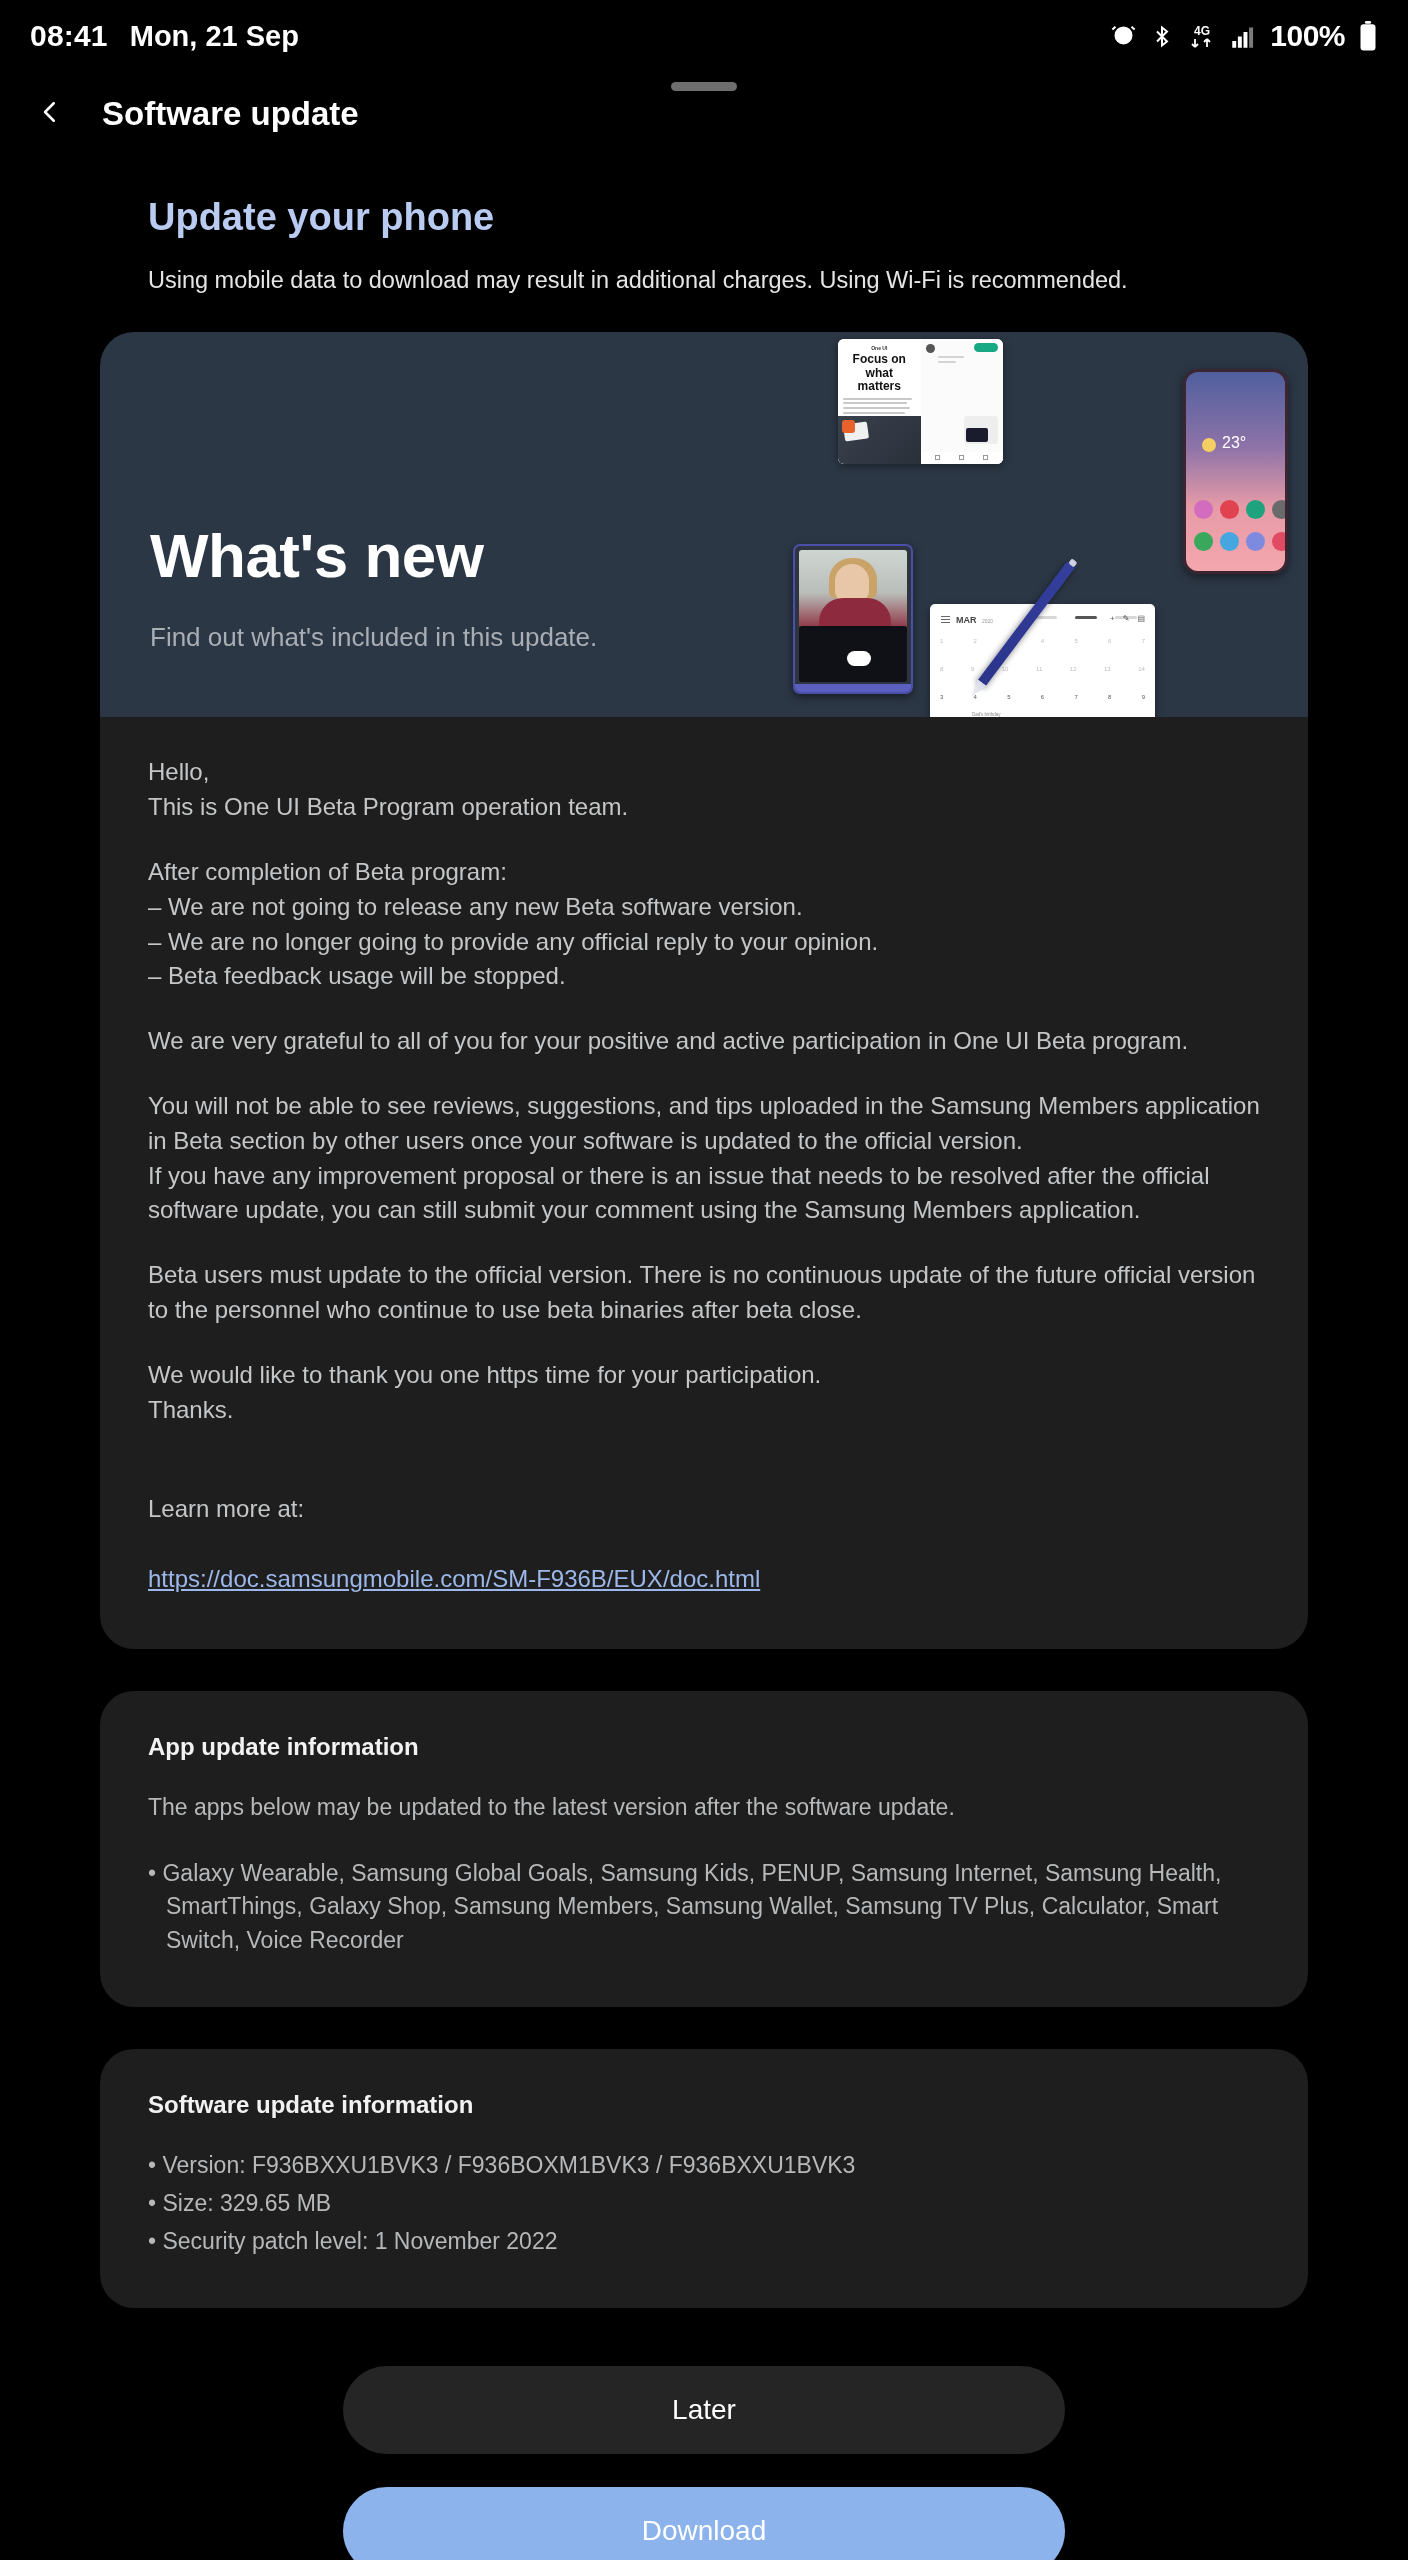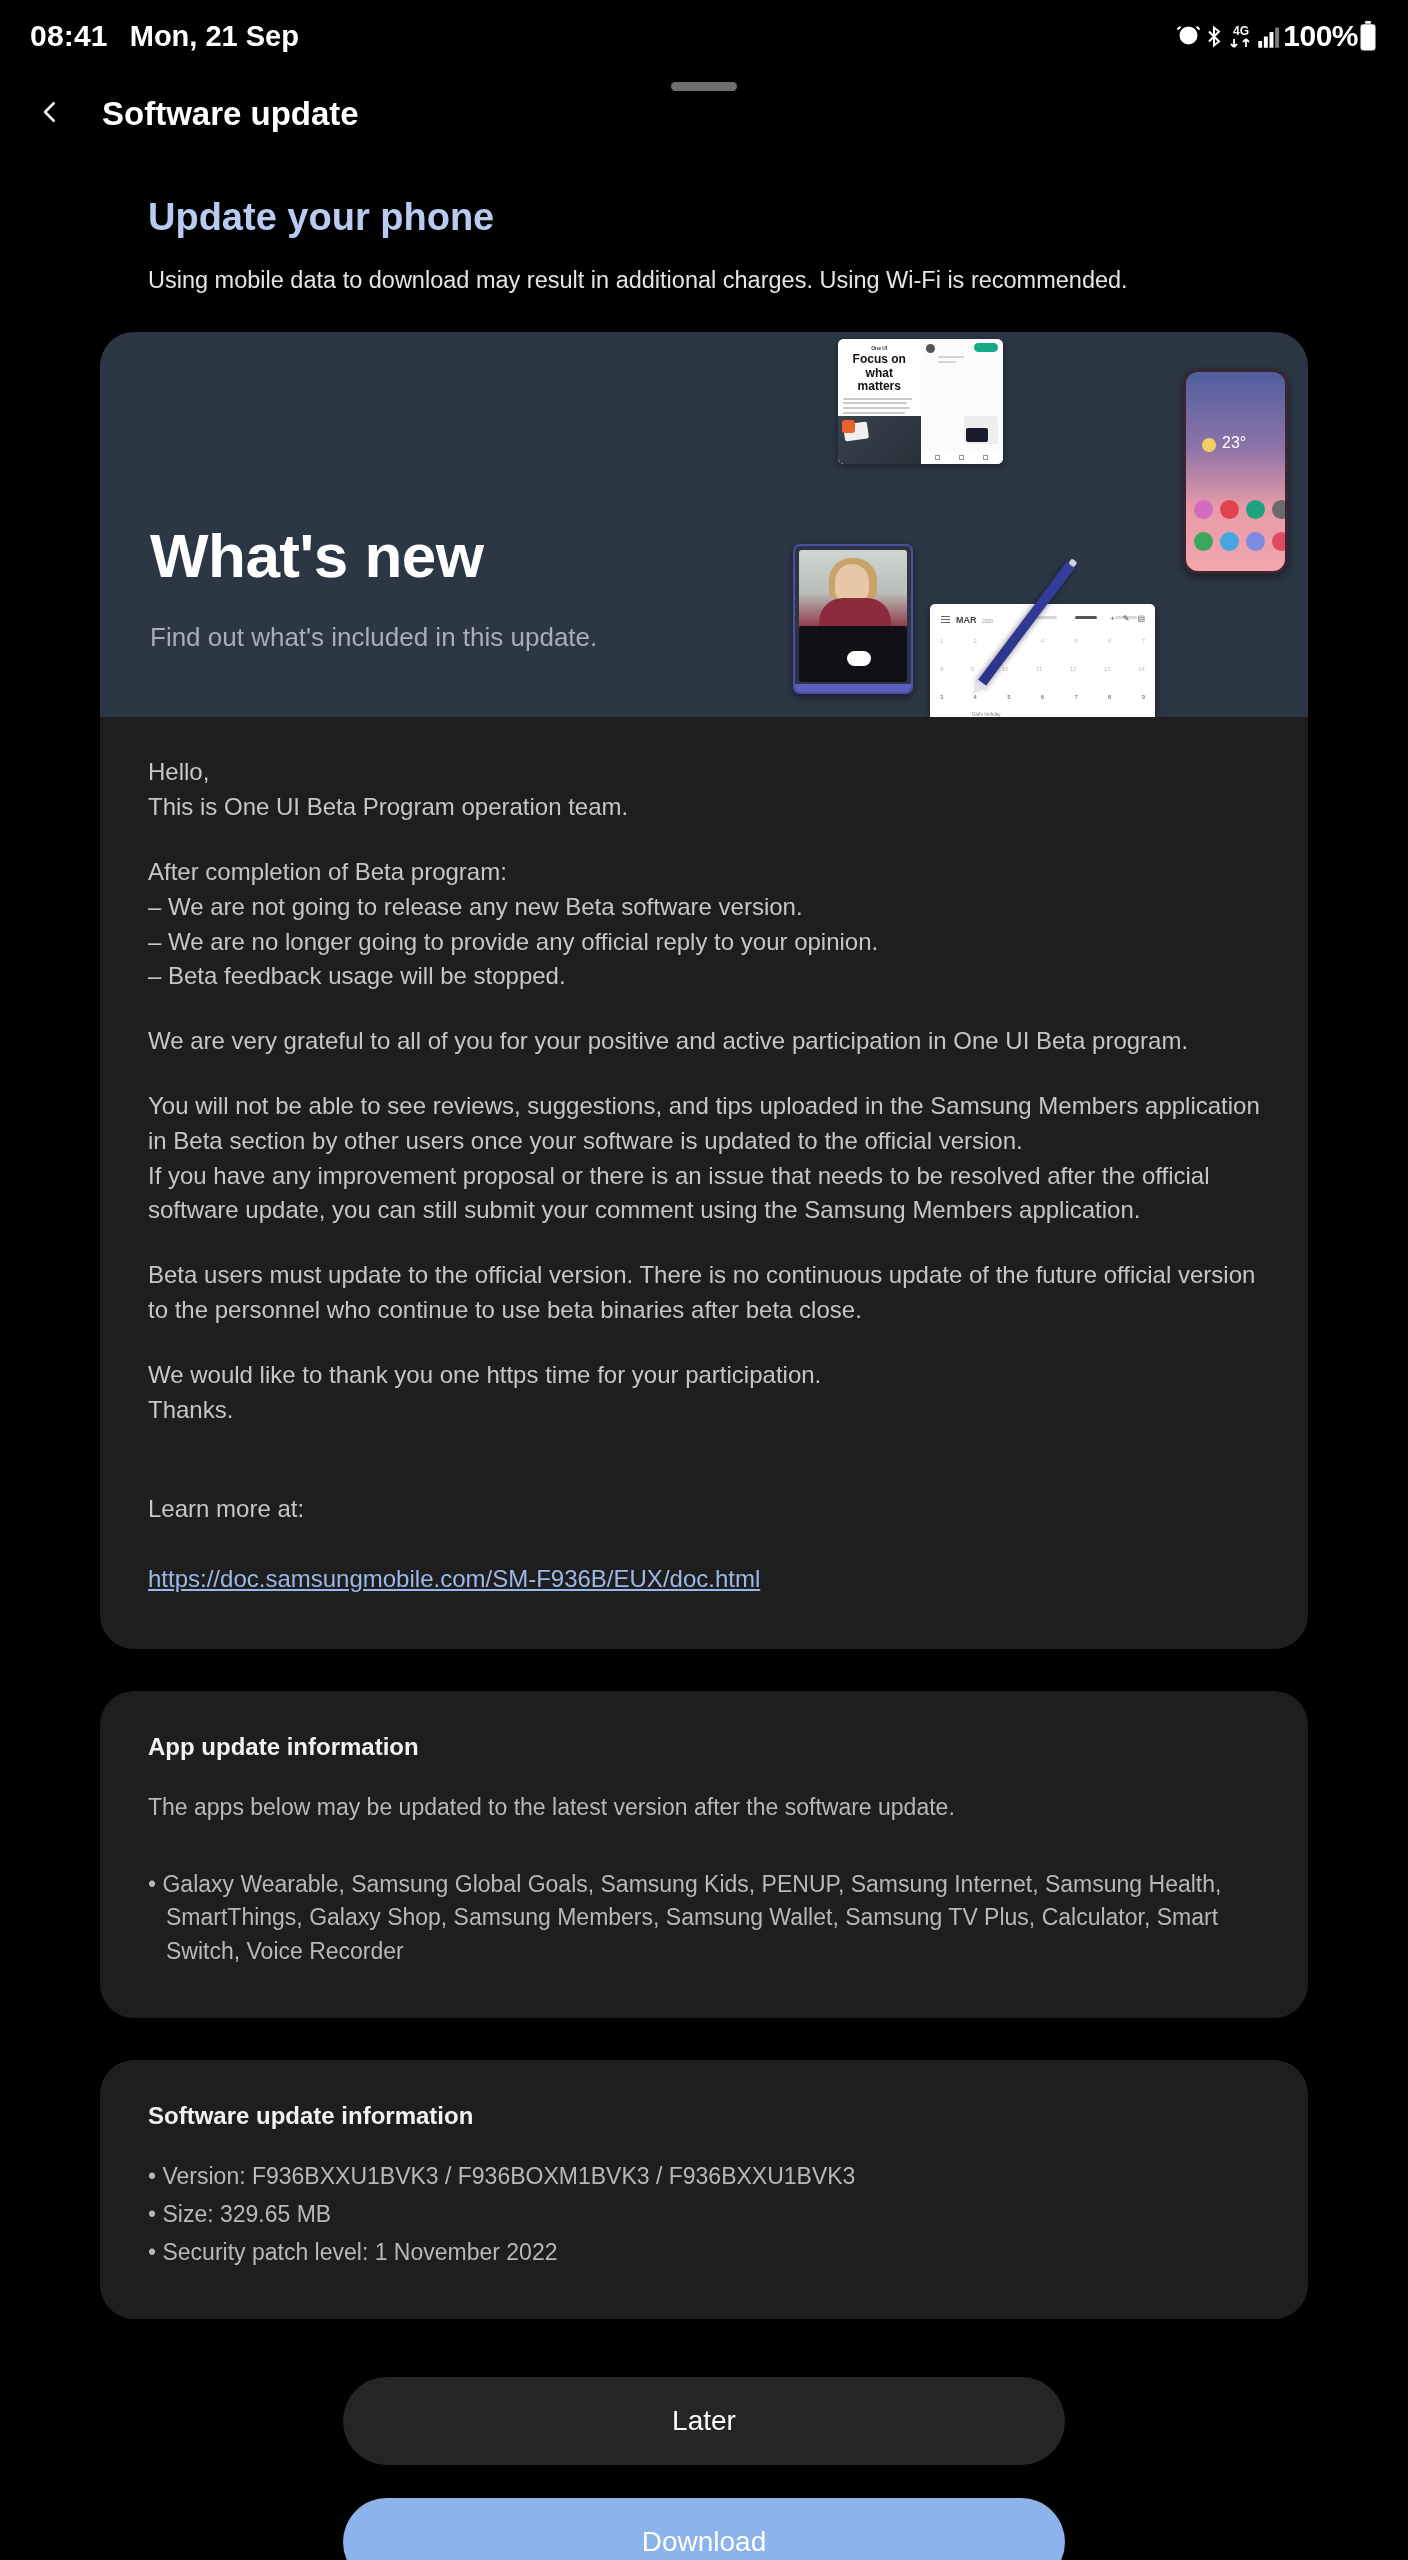--- a/index.html
+++ b/index.html
@@ -12,21 +12,21 @@
   body { position:relative; }
 
   
   .statusbar{
     height:72px; display:flex; align-items:center;
     padding:0 30px 0 30px; color:#fff;
   }
   .sb-left{ display:flex; align-items:baseline; gap:22px; }
   .sb-time{ font-size:30px; font-weight:700; letter-spacing:.2px; }
   .sb-date{ font-size:29px; font-weight:700; }
-  .sb-right{ margin-left:auto; display:flex; align-items:center; }
+  .sb-right{ margin-left:auto; display:flex; align-items:center; gap:13px; }
   .sb-pct{ font-size:30px; font-weight:700; letter-spacing:-.5px; }
   .ico{ display:block; }
 
   
   .grab-handle{
     position:absolute; top:82px; left:50%; transform:translateX(-50%);
     width:66px; height:9px; border-radius:5px; background:#6e6e6e;
   }
 
   
@@ -167,21 +167,21 @@
   .para:last-child{ margin-bottom:0; }
   .link{ color:#9cb8ea; text-decoration:underline; font-size:24px; word-break:break-all; display:inline-block; }
 
   
   .card{
     margin:42px 100px 0 100px; background:#1e1e1e; border-radius:34px;
     padding:42px 48px 46px 48px;
   }
   .card-title{ color:#f2f2f2; font-size:24px; font-weight:700; }
   .card-sub{ color:#b6b8ba; font-size:23px; margin-top:30px; line-height:1.4; }
-  .bullets{ margin-top:45px; }
+  .bullets{ margin-top:34px; }
   .bullet{
     color:#b6b8ba; font-size:23px; line-height:1.46;
     padding-left:18px; text-indent:-18px; margin-bottom:4px;
   }
   .bullet::before{ content:"• "; }
 
   
   .btns{ margin:58px 0 0 0; display:flex; flex-direction:column; align-items:center; gap:33px; }
   .btn{
     width:722px; height:88px; border-radius:44px;

